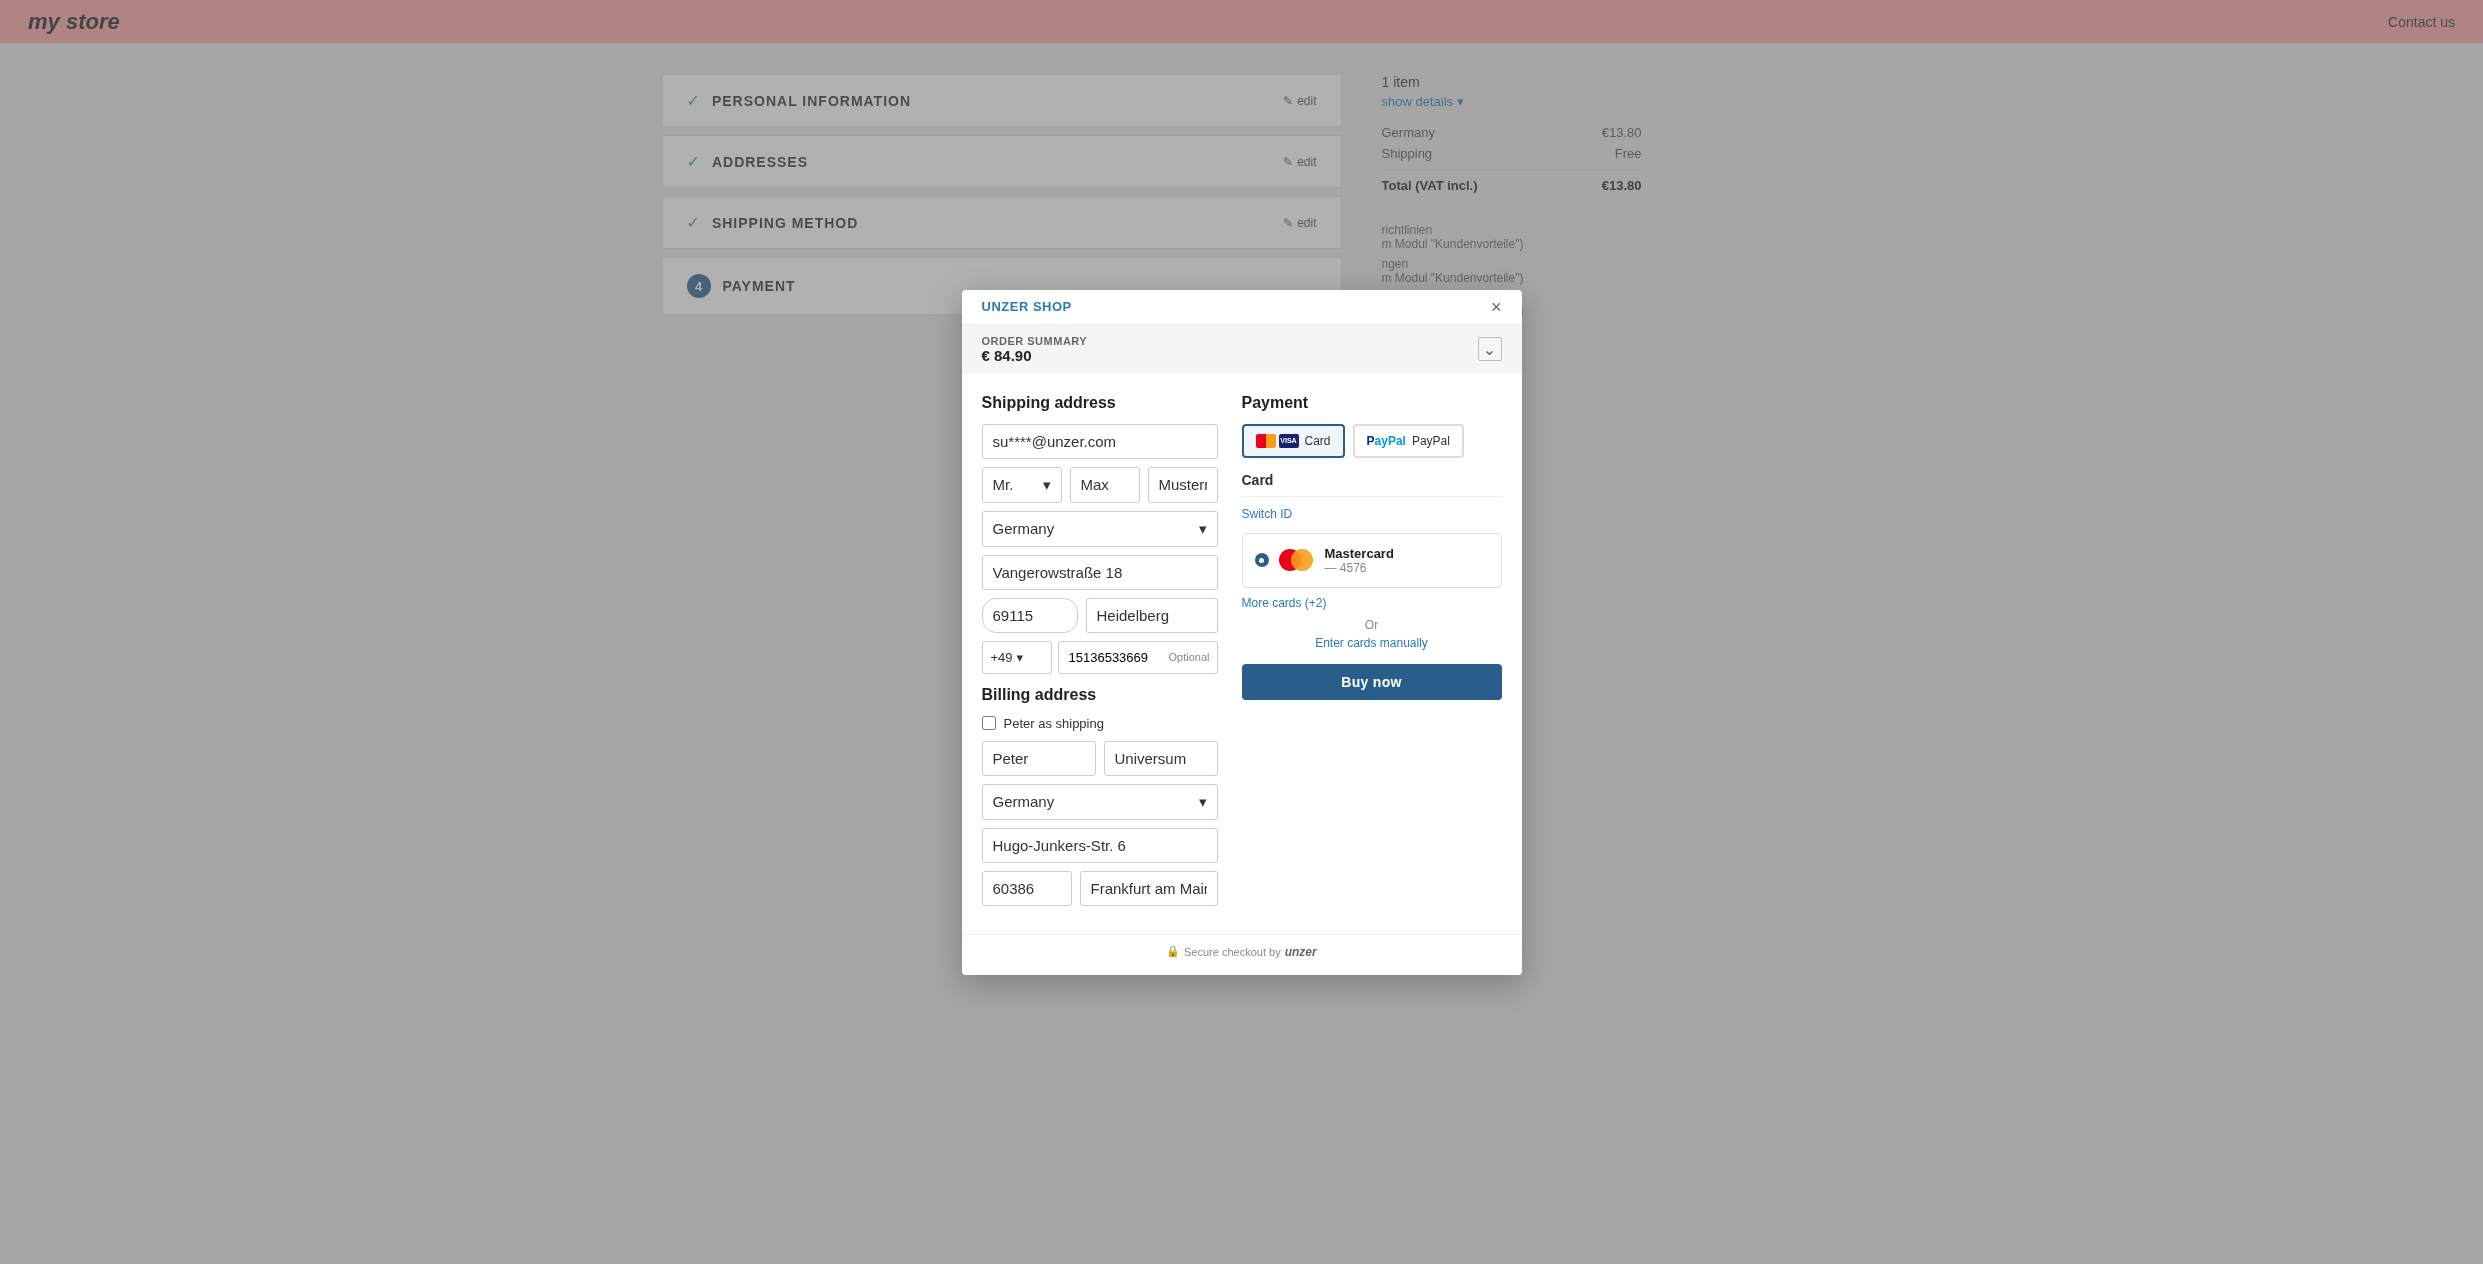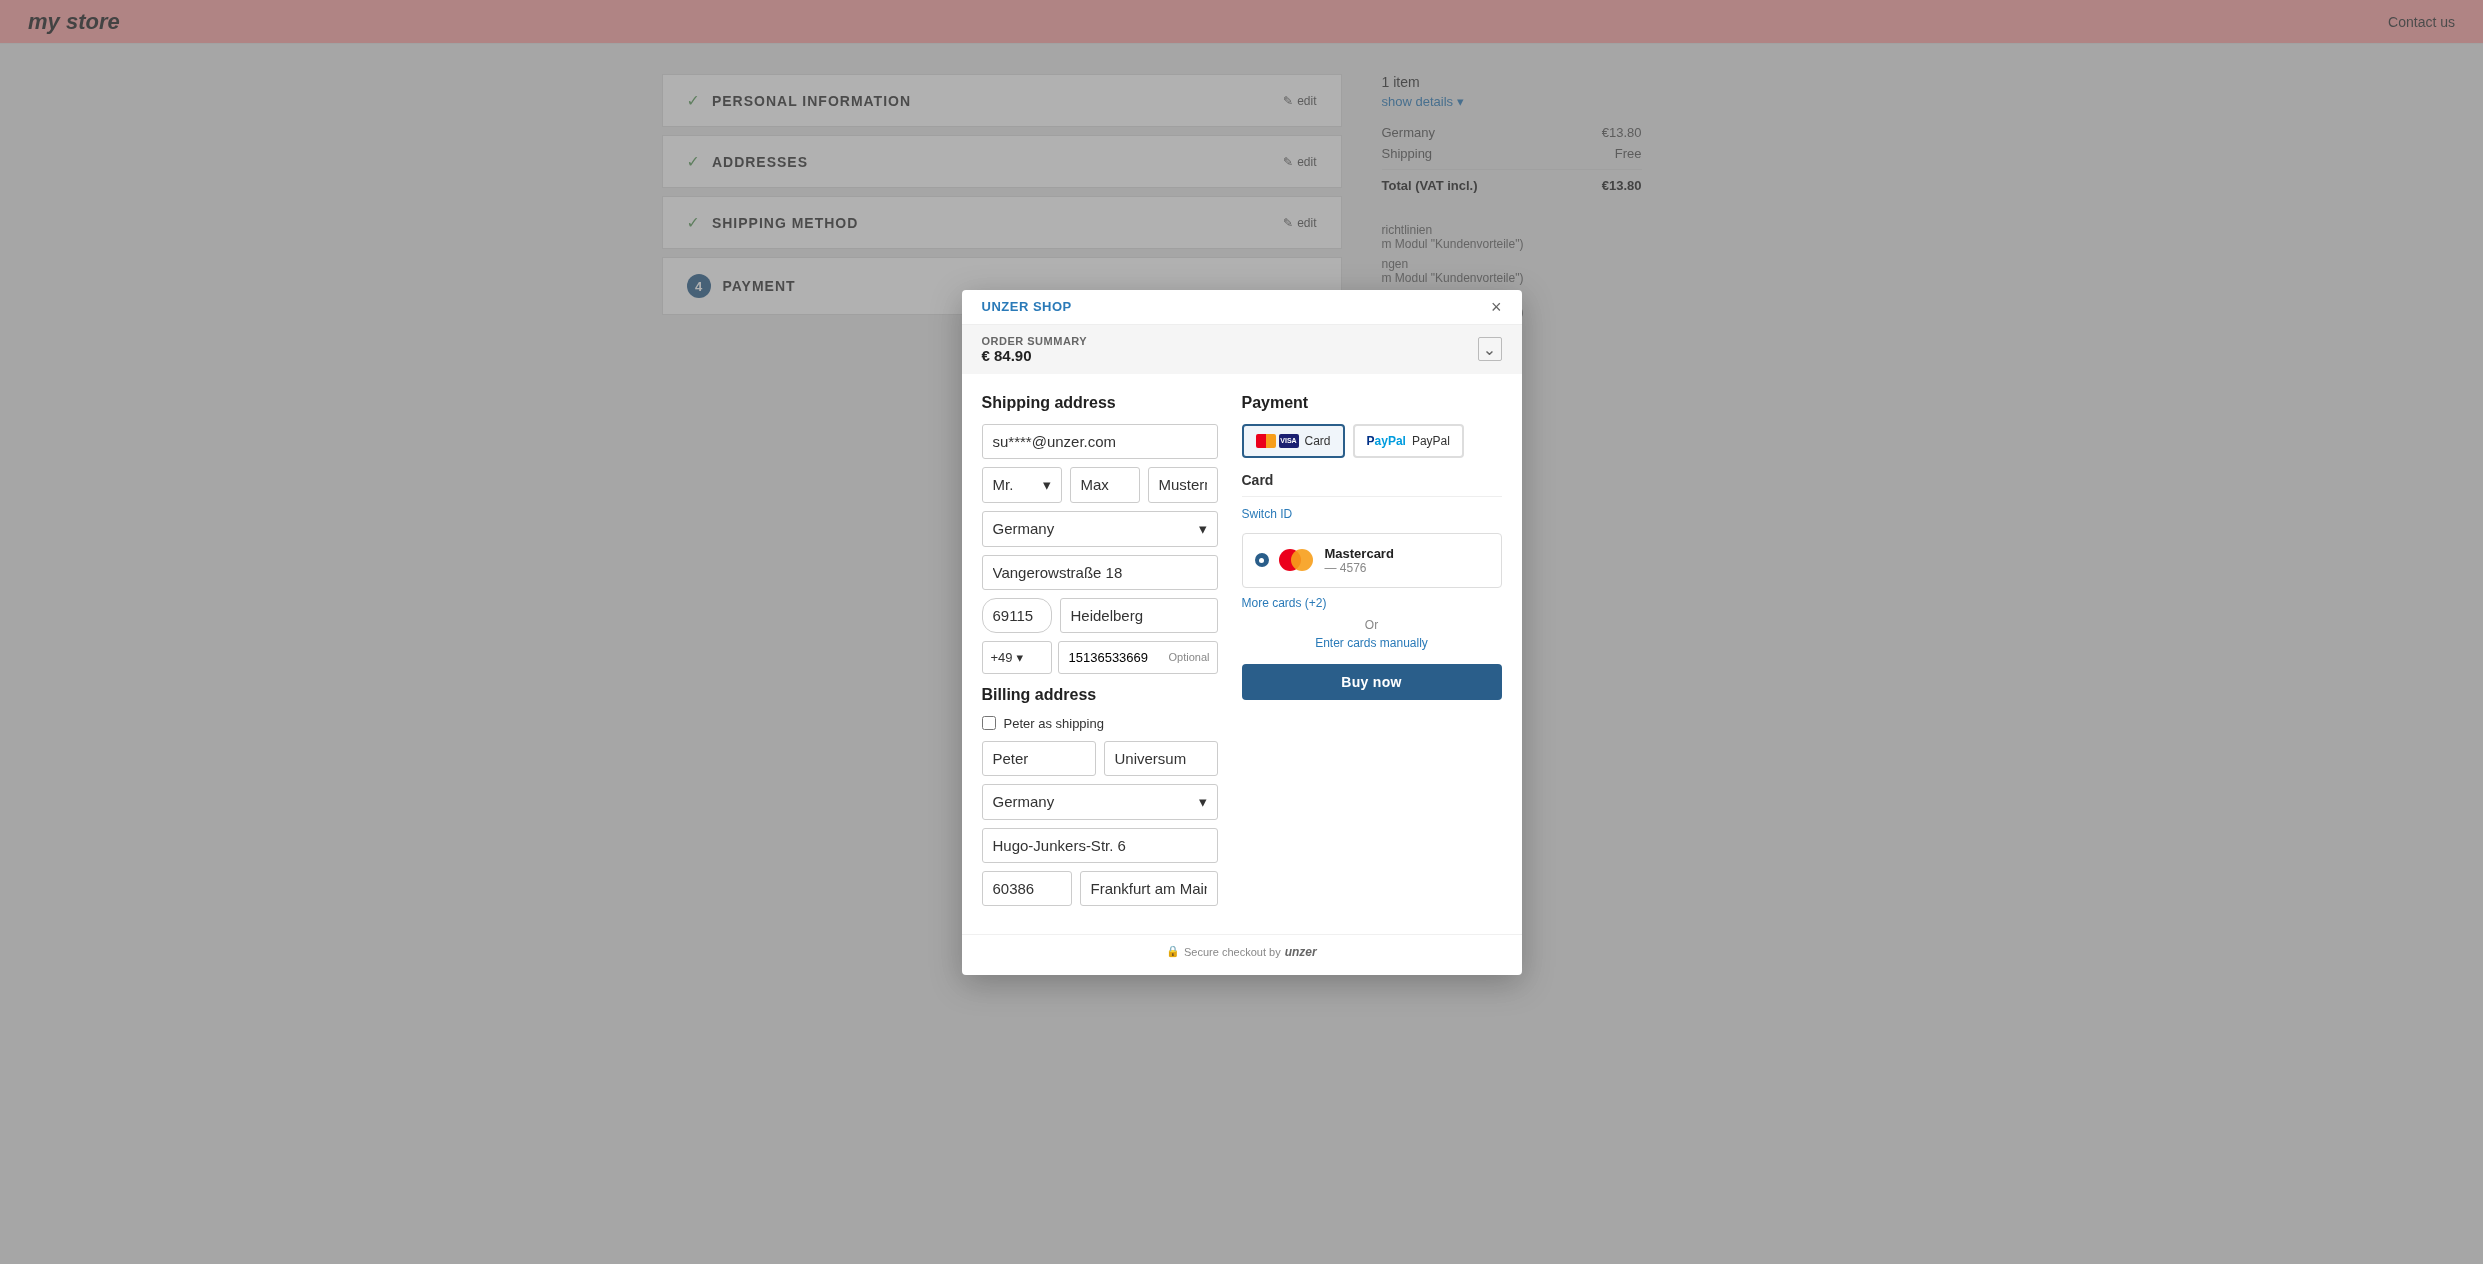--- a/index.html
+++ b/index.html
@@ -633,21 +633,21 @@
           </div>
 
           <div class="form-field country-select">
             <span>Germany</span>
             <span>▾</span>
           </div>
 
           <input class="form-field" value="Vangerowstraße 18" style="">
 
           <div class="form-row">
-            <input class="form-field" style="width: 70px; flex-shrink: 0; border-radius: 14px;" value="69115">
+            <input class="form-field" style="width: 96px; flex-shrink: 0; border-radius: 14px;" value="69115">
             <input class="form-field" style="flex: 1 1 0%;" value="Heidelberg">
           </div>
 
           <div class="phone-row">
             <div class="phone-prefix">
               <span>+49</span>
               <span>▾</span>
             </div>
             <div class="phone-input-wrap">
               <input class="phone-input" value="15136533669" style="">

